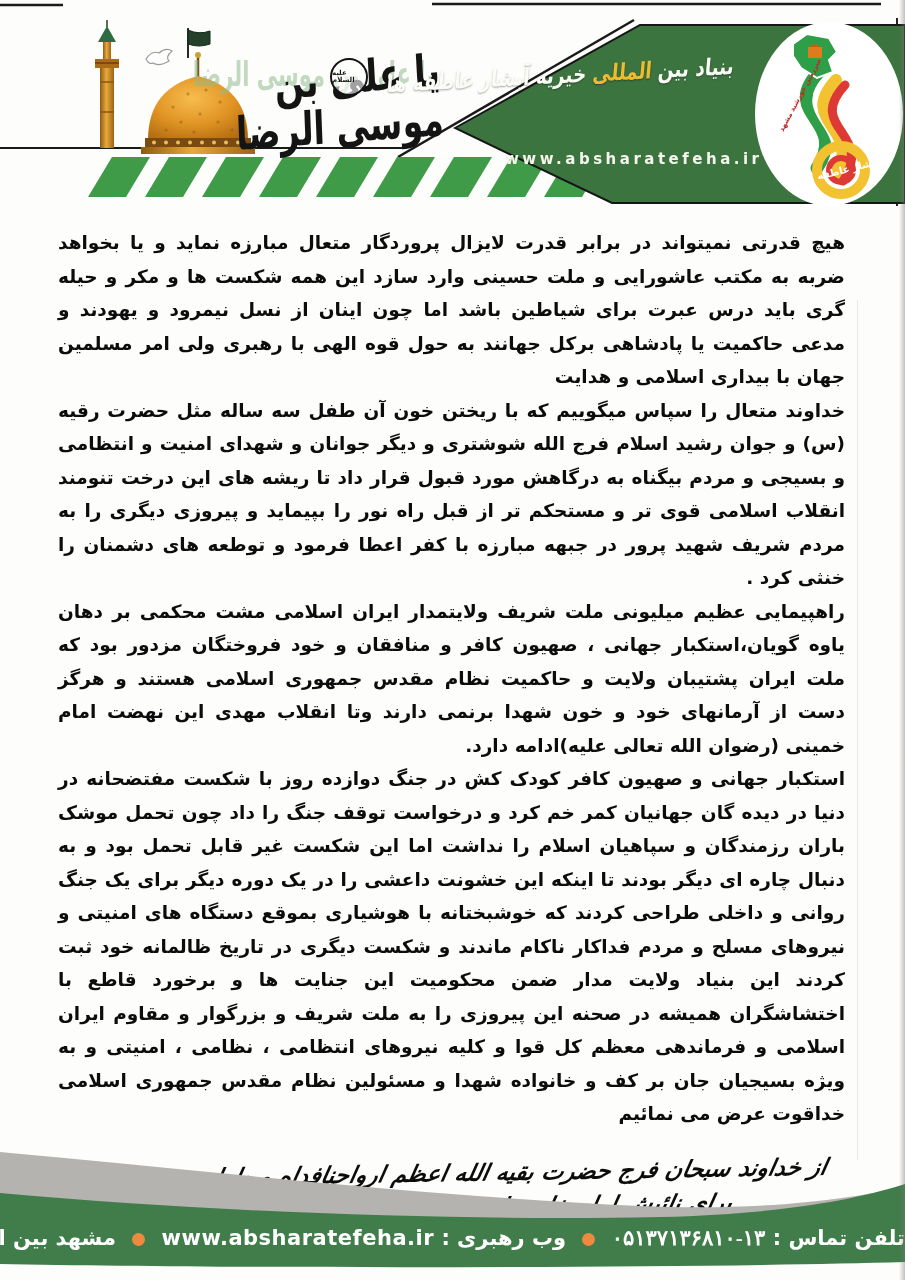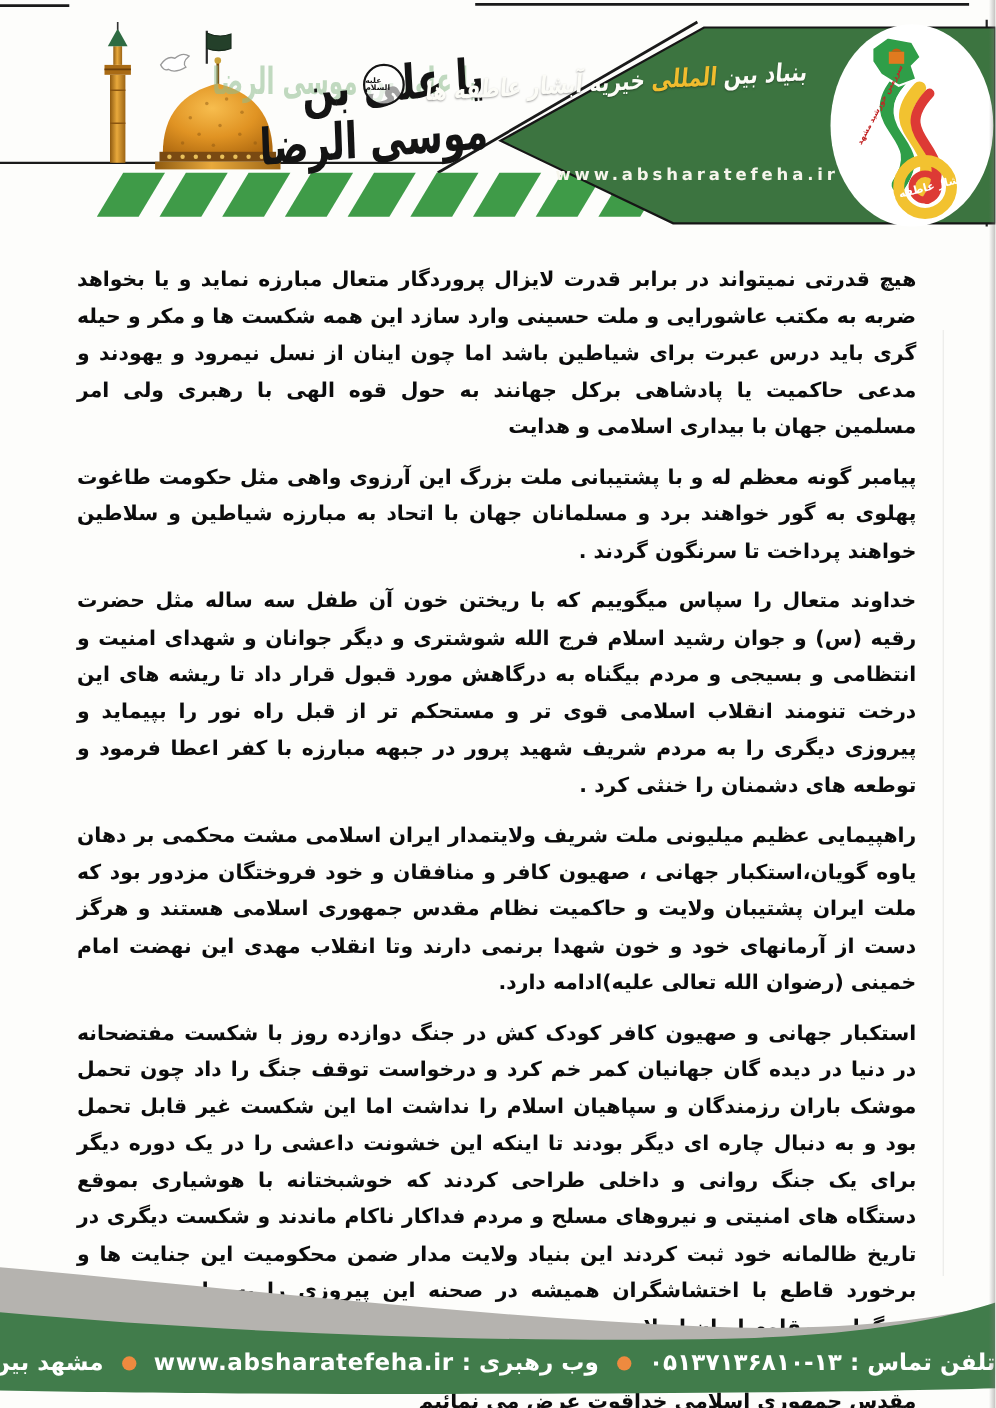--- a/index.html
+++ b/index.html
@@ -47,33 +47,33 @@
   .org-banner-text .hl{color:#f0bc2e;}
   .hdr-site{
     position:absolute;top:150px;left:505px;width:250px;text-align:center;
     color:#f6f5ec;font-weight:bold;font-size:15px;letter-spacing:3.5px;}
 
   
   .letter-body{
     position:absolute;top:226px;left:58px;width:787px;
     direction:rtl;text-align:justify;color:#0c0c0c;
     font-size:18.5px;line-height:33.5px;font-weight:bold;}
-  .letter-body p{margin:12px;}
+  .letter-body p{margin:0;}
   .prayer{
     margin-top:26px;text-align:center;font-size:23px;font-weight:bold;
     font-style:italic;}
   .prayer .skew{display:inline-block;transform:skewX(-12deg) rotate(-1deg);}
 
   
   .footer-svg{position:absolute;left:0;top:1140px;}
   .footer-contact{
     position:absolute;top:1216px;left:0;width:905px;height:44px;line-height:44px;
     direction:rtl;text-align:center;color:#ffffff;font-weight:bold;font-size:21px;
     white-space:nowrap;}
-  .footer-contact .num{direction:ltr;unicode-bidi:isolate;}
+  .footer-contact .num{direction:ltr;unicode-bidi:isolate;font-family:Liberation Serif, serif;}
   .footer-contact .url{letter-spacing:.5px;}
   .dot{display:inline-block;width:13px;height:13px;border-radius:50%;
     background:#ee8a3f;margin:0 9px;vertical-align:middle;font-size:0;}
 </style>
 </head>
 <body>
 
 <div class="page">
 
   <div class="letterhead">
@@ -198,21 +198,20 @@
       <span class="main-b">موسی الرضا</span>
       <span class="seal">علیه السلام</span>
     </div>
 
     <div class="org-banner-text"><span>بنیاد بین </span><span class="hl">المللی</span><span> خیریه آبشار عاطفه ها</span></div>
     <div class="hdr-site">www.absharatefeha.ir</div>
   </div>
 
   <div class="letter-body">
     <p>هیچ قدرتی نمیتواند در برابر قدرت لایزال پروردگار متعال مبارزه نماید و یا بخواهد ضربه به مکتب عاشورایی و ملت حسینی وارد سازد این همه شکست ها و مکر و حیله گری باید درس عبرت برای شیاطین باشد اما چون اینان از نسل نیمرود و یهودند و مدعی حاکمیت یا پادشاهی برکل جهانند به حول قوه الهی با رهبری ولی امر مسلمین جهان با بیداری اسلامی و هدایت</p>
-    <p>پیامبر گونه معظم له و با پشتیبانی ملت بزرگ این آرزوی واهی مثل حکومت طاغوت پهلوی به گور خواهند برد و مسلمانان جهان با اتحاد به مبارزه شیاطین و سلاطین خواهند پرداخت تا سرنگون گردند .</p>
     <p>خداوند متعال را سپاس میگوییم که با ریختن خون آن طفل سه ساله مثل حضرت رقیه (س) و جوان رشید اسلام فرج الله شوشتری و دیگر جوانان و شهدای امنیت و انتظامی و بسیجی و مردم بیگناه به درگاهش مورد قبول قرار داد تا ریشه های این درخت تنومند انقلاب اسلامی قوی تر و مستحکم تر از قبل راه نور را بپیماید و پیروزی دیگری را به مردم شریف شهید پرور در جبهه مبارزه با کفر اعطا فرمود و توطعه های دشمنان را خنثی کرد .</p>
     <p>راهپیمایی عظیم میلیونی ملت شریف ولایتمدار ایران اسلامی مشت محکمی بر دهان یاوه گویان،استکبار جهانی ، صهیون کافر و منافقان و خود فروختگان مزدور بود که ملت ایران پشتیبان ولایت و حاکمیت نظام مقدس جمهوری اسلامی هستند و هرگز دست از آرمانهای خود و خون شهدا برنمی دارند وتا انقلاب مهدی این نهضت امام خمینی (رضوان الله تعالی علیه)ادامه دارد.</p>
     <p>استکبار جهانی و صهیون کافر کودک کش در جنگ دوازده روز با شکست مفتضحانه در دنیا در دیده گان جهانیان کمر خم کرد و درخواست توقف جنگ را داد چون تحمل موشک باران رزمندگان و سپاهیان اسلام را نداشت اما این شکست غیر قابل تحمل بود و به دنبال چاره ای دیگر بودند تا اینکه این خشونت داعشی را در یک دوره دیگر برای یک جنگ روانی و داخلی طراحی کردند که خوشبختانه با هوشیاری بموقع دستگاه های امنیتی و نیروهای مسلح و مردم فداکار ناکام ماندند و شکست دیگری در تاریخ ظالمانه خود ثبت کردند این بنیاد ولایت مدار ضمن محکومیت این جنایت ها و برخورد قاطع با اختشاشگران همیشه در صحنه این پیروزی را به ملت شریف و بزرگوار و مقاوم ایران اسلامی و فرماندهی معظم کل قوا و کلیه نیروهای انتظامی ، نظامی ، امنیتی و به ویژه بسیجیان جان بر کف و خانواده شهدا و مسئولین نظام مقدس جمهوری اسلامی خداقوت عرض می نمائیم</p>
 
     <div class="prayer">
       <span class="skew">از خداوند سبحان فرج حضرت بقیه الله اعظم ارواحنافداه و طول عمر بابرکت برای نائبش امام خامنه ای عزیز (مدظله العالی) خواستاریم</span>
     </div>
 
   </div>
 

